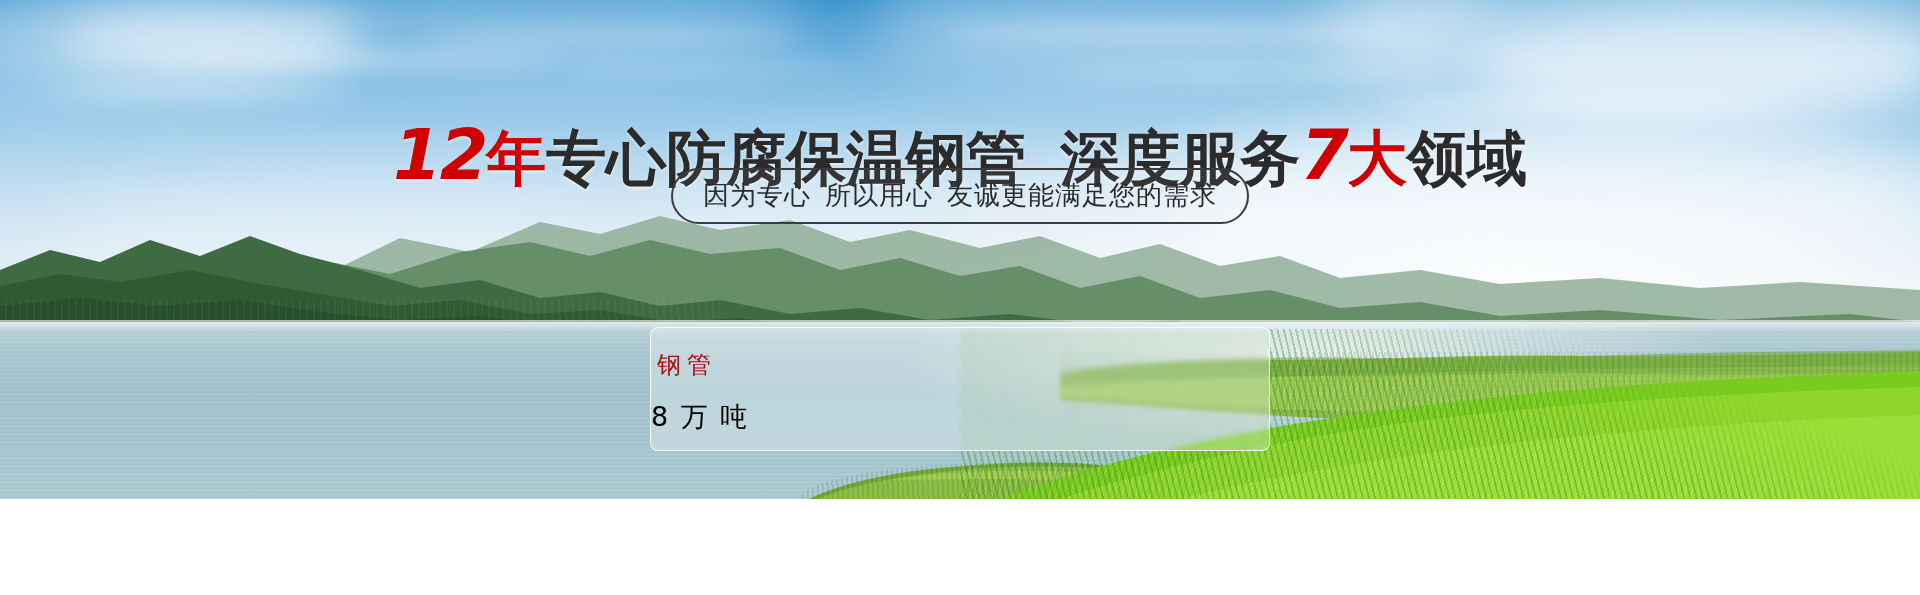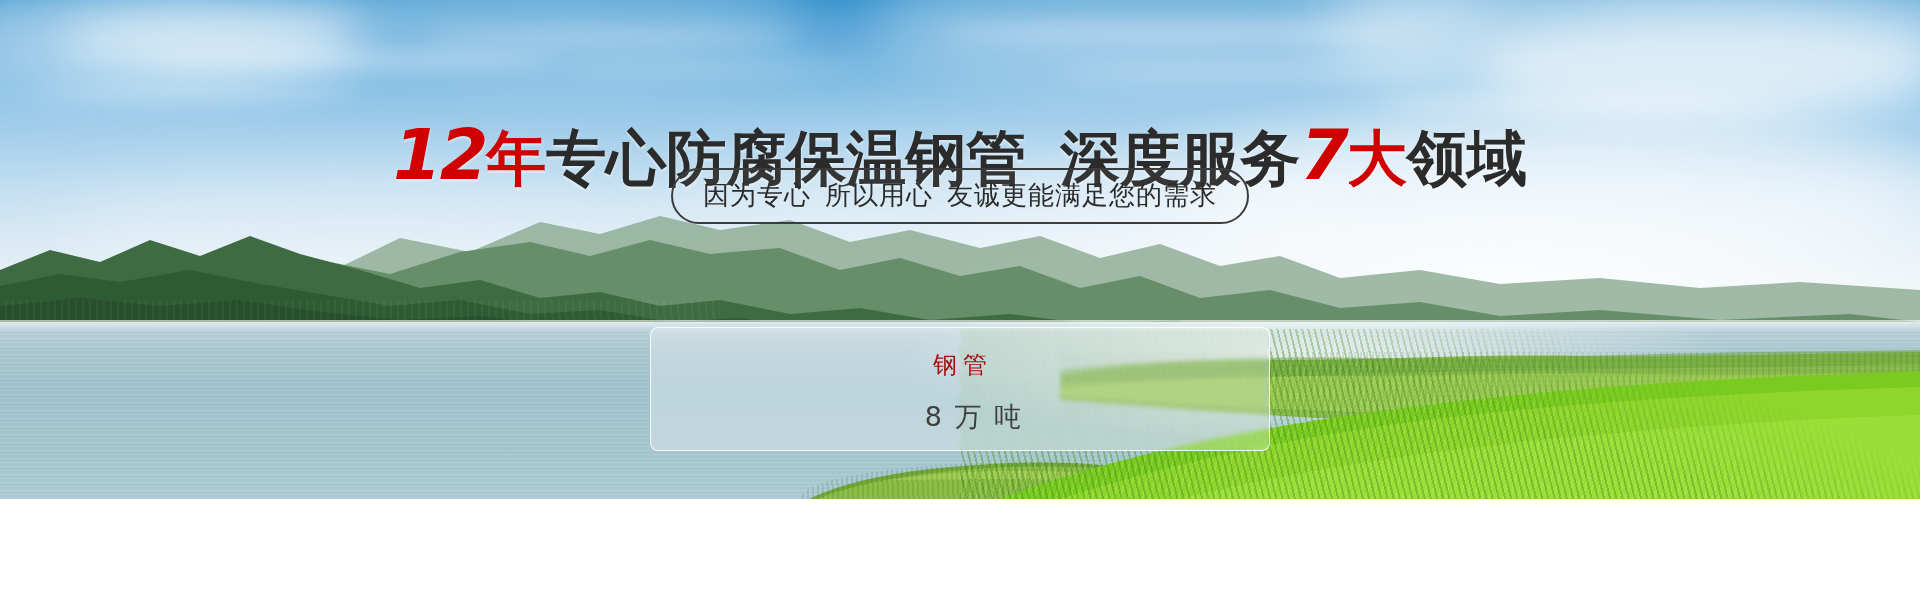--- a/index.html
+++ b/index.html
@@ -137,42 +137,40 @@
     gap:21px;
   }
   .card{
     flex:1 1 0;
     border:1px solid rgba(255,255,255,.85);
     border-radius:8px;
     background:rgba(255,255,255,.30);
     backdrop-filter:blur(2px);
     display:flex;
     flex-direction:column;
-    align-items:center;
     justify-content:center;
     box-sizing:border-box;
     padding-top:4px;
   }
   .card .c-title{
     font-family:"DejaVu Sans","Liberation Sans",sans-serif;
     font-size:24px;
     line-height:30px;
     color:#a51010;
     letter-spacing:6px;
     text-indent:6px;
     margin-bottom:16px;
   }
   .card .c-value{
     font-family:"DejaVu Sans","Liberation Sans",sans-serif;
     font-size:27px;
     line-height:30px;
-    color:#404040;
+    color:#000000;
     letter-spacing:2px;
     white-space:nowrap;
-    margin-left:28px;
   }
   .card .c-value sup{
     font-size:16px;
     vertical-align:super;
     letter-spacing:0;
   }
 </style>
 </head>
 <body>
 

